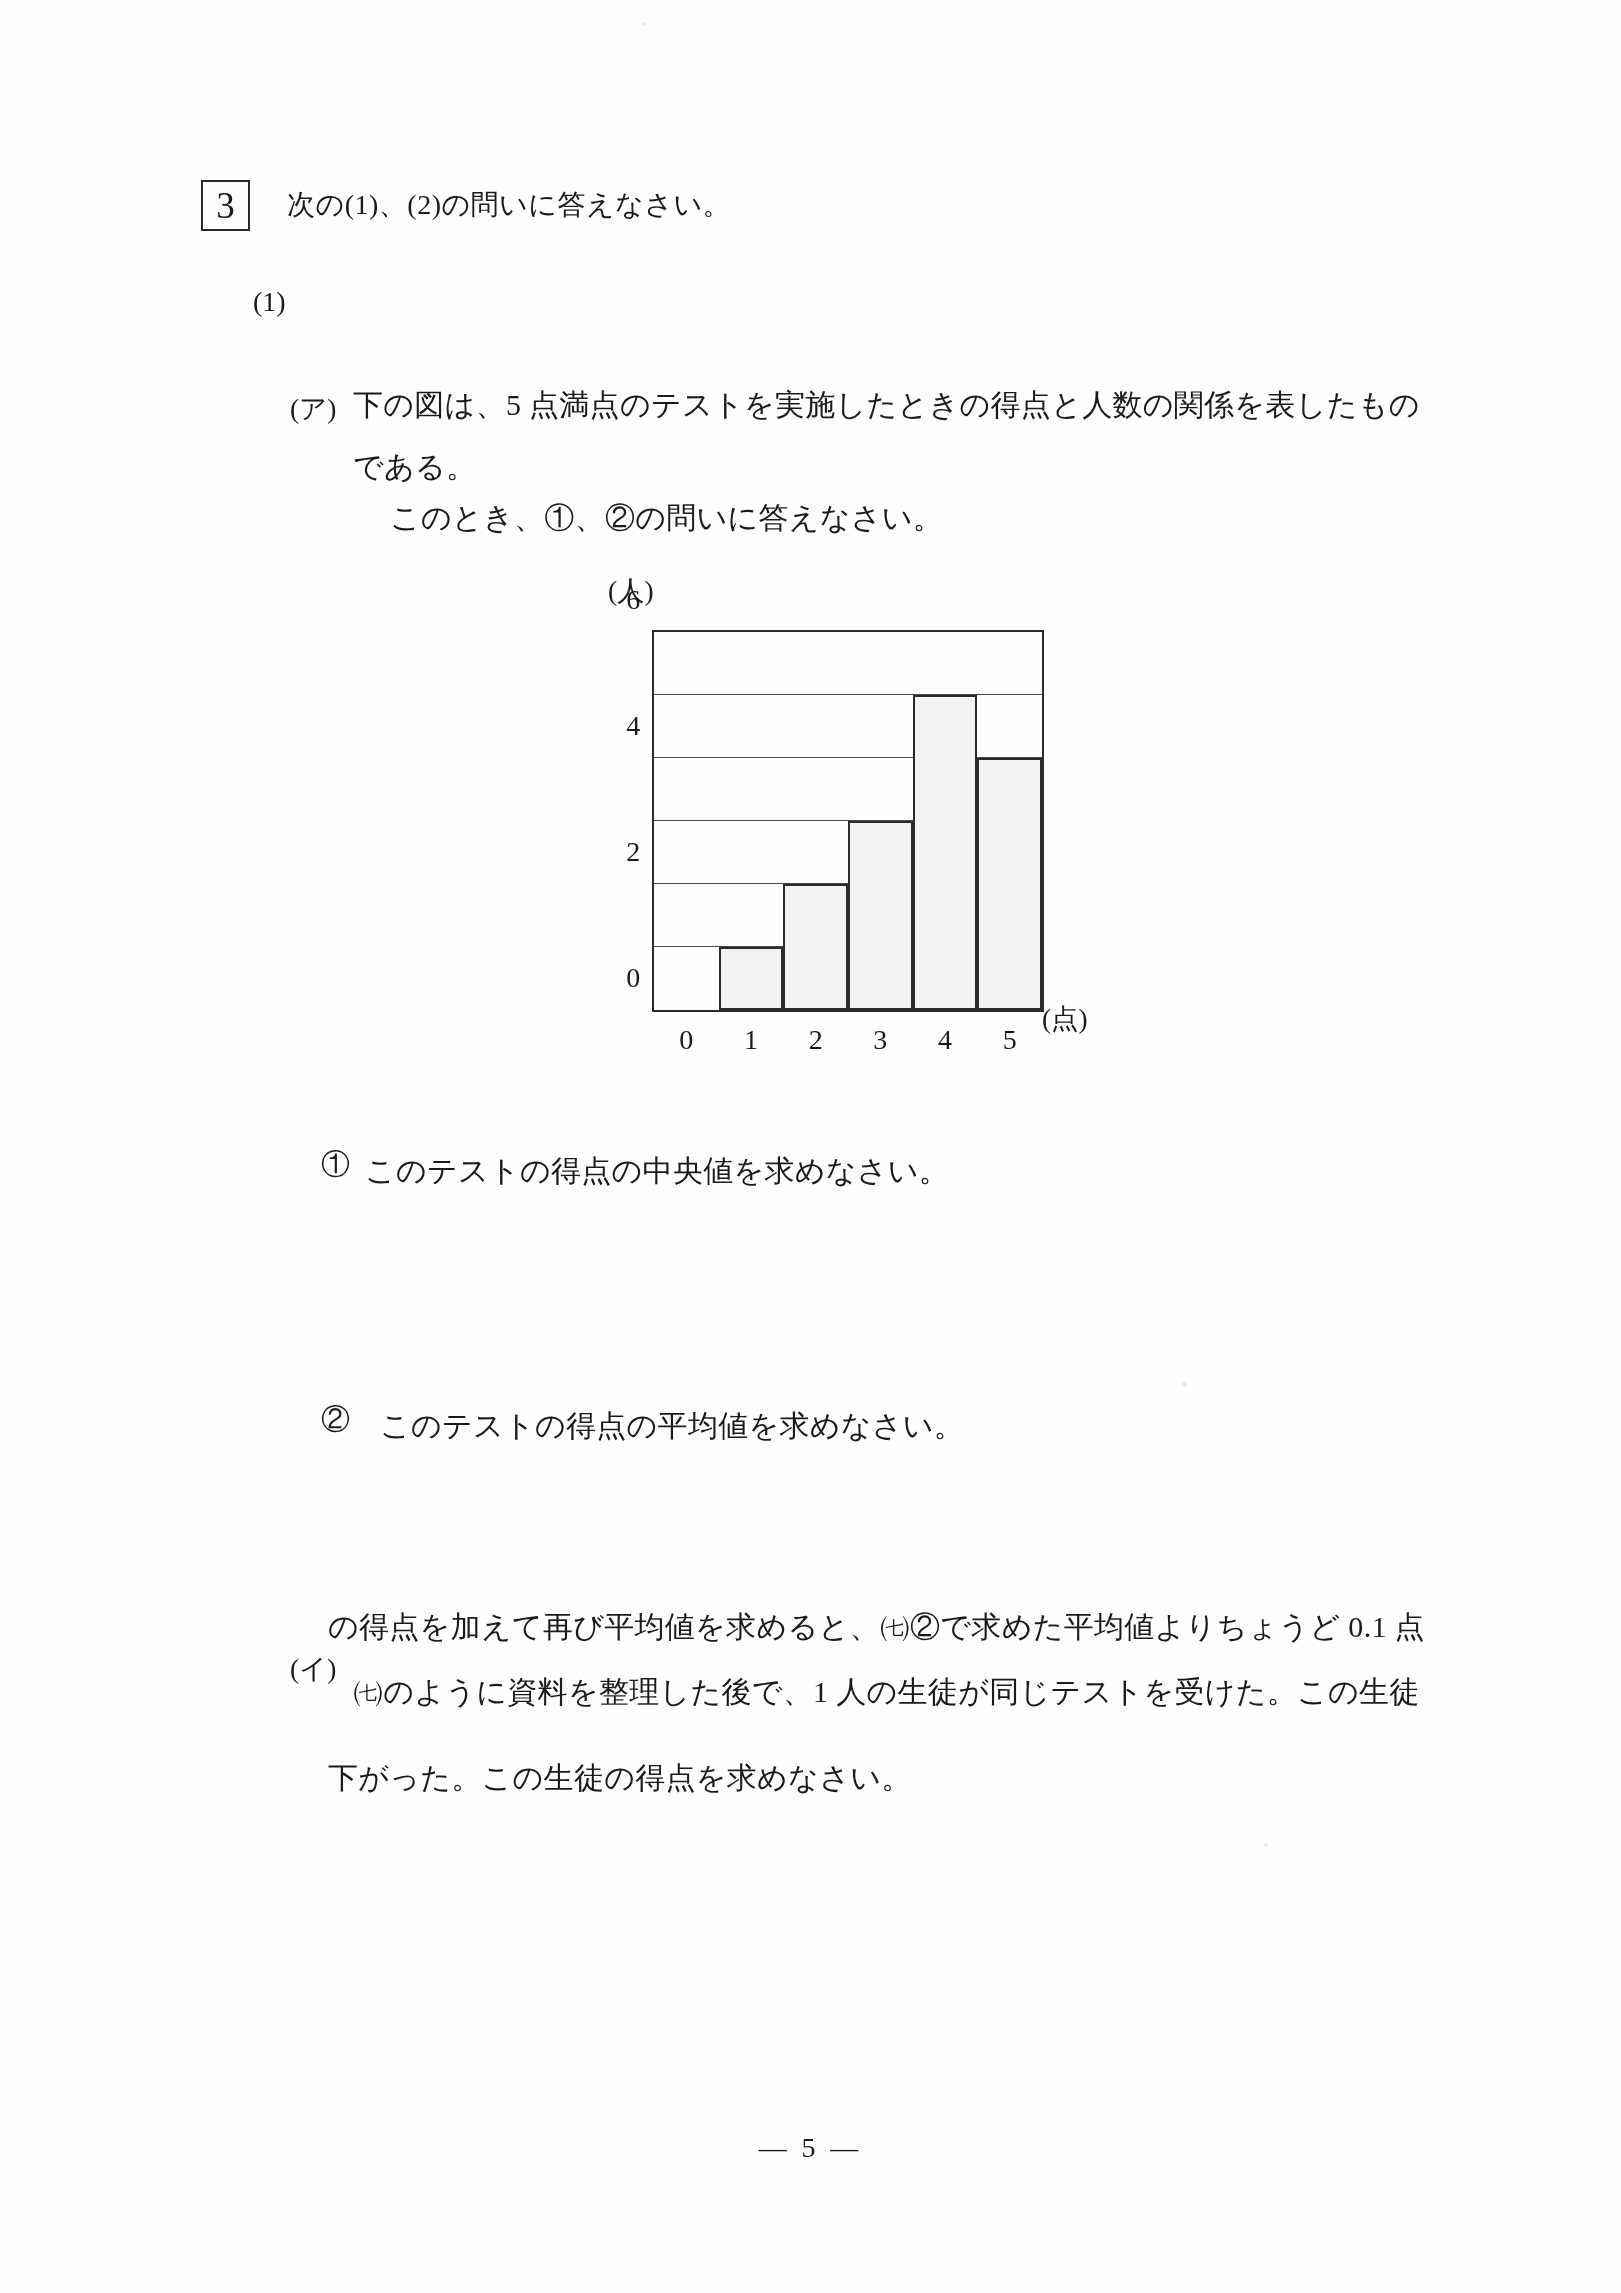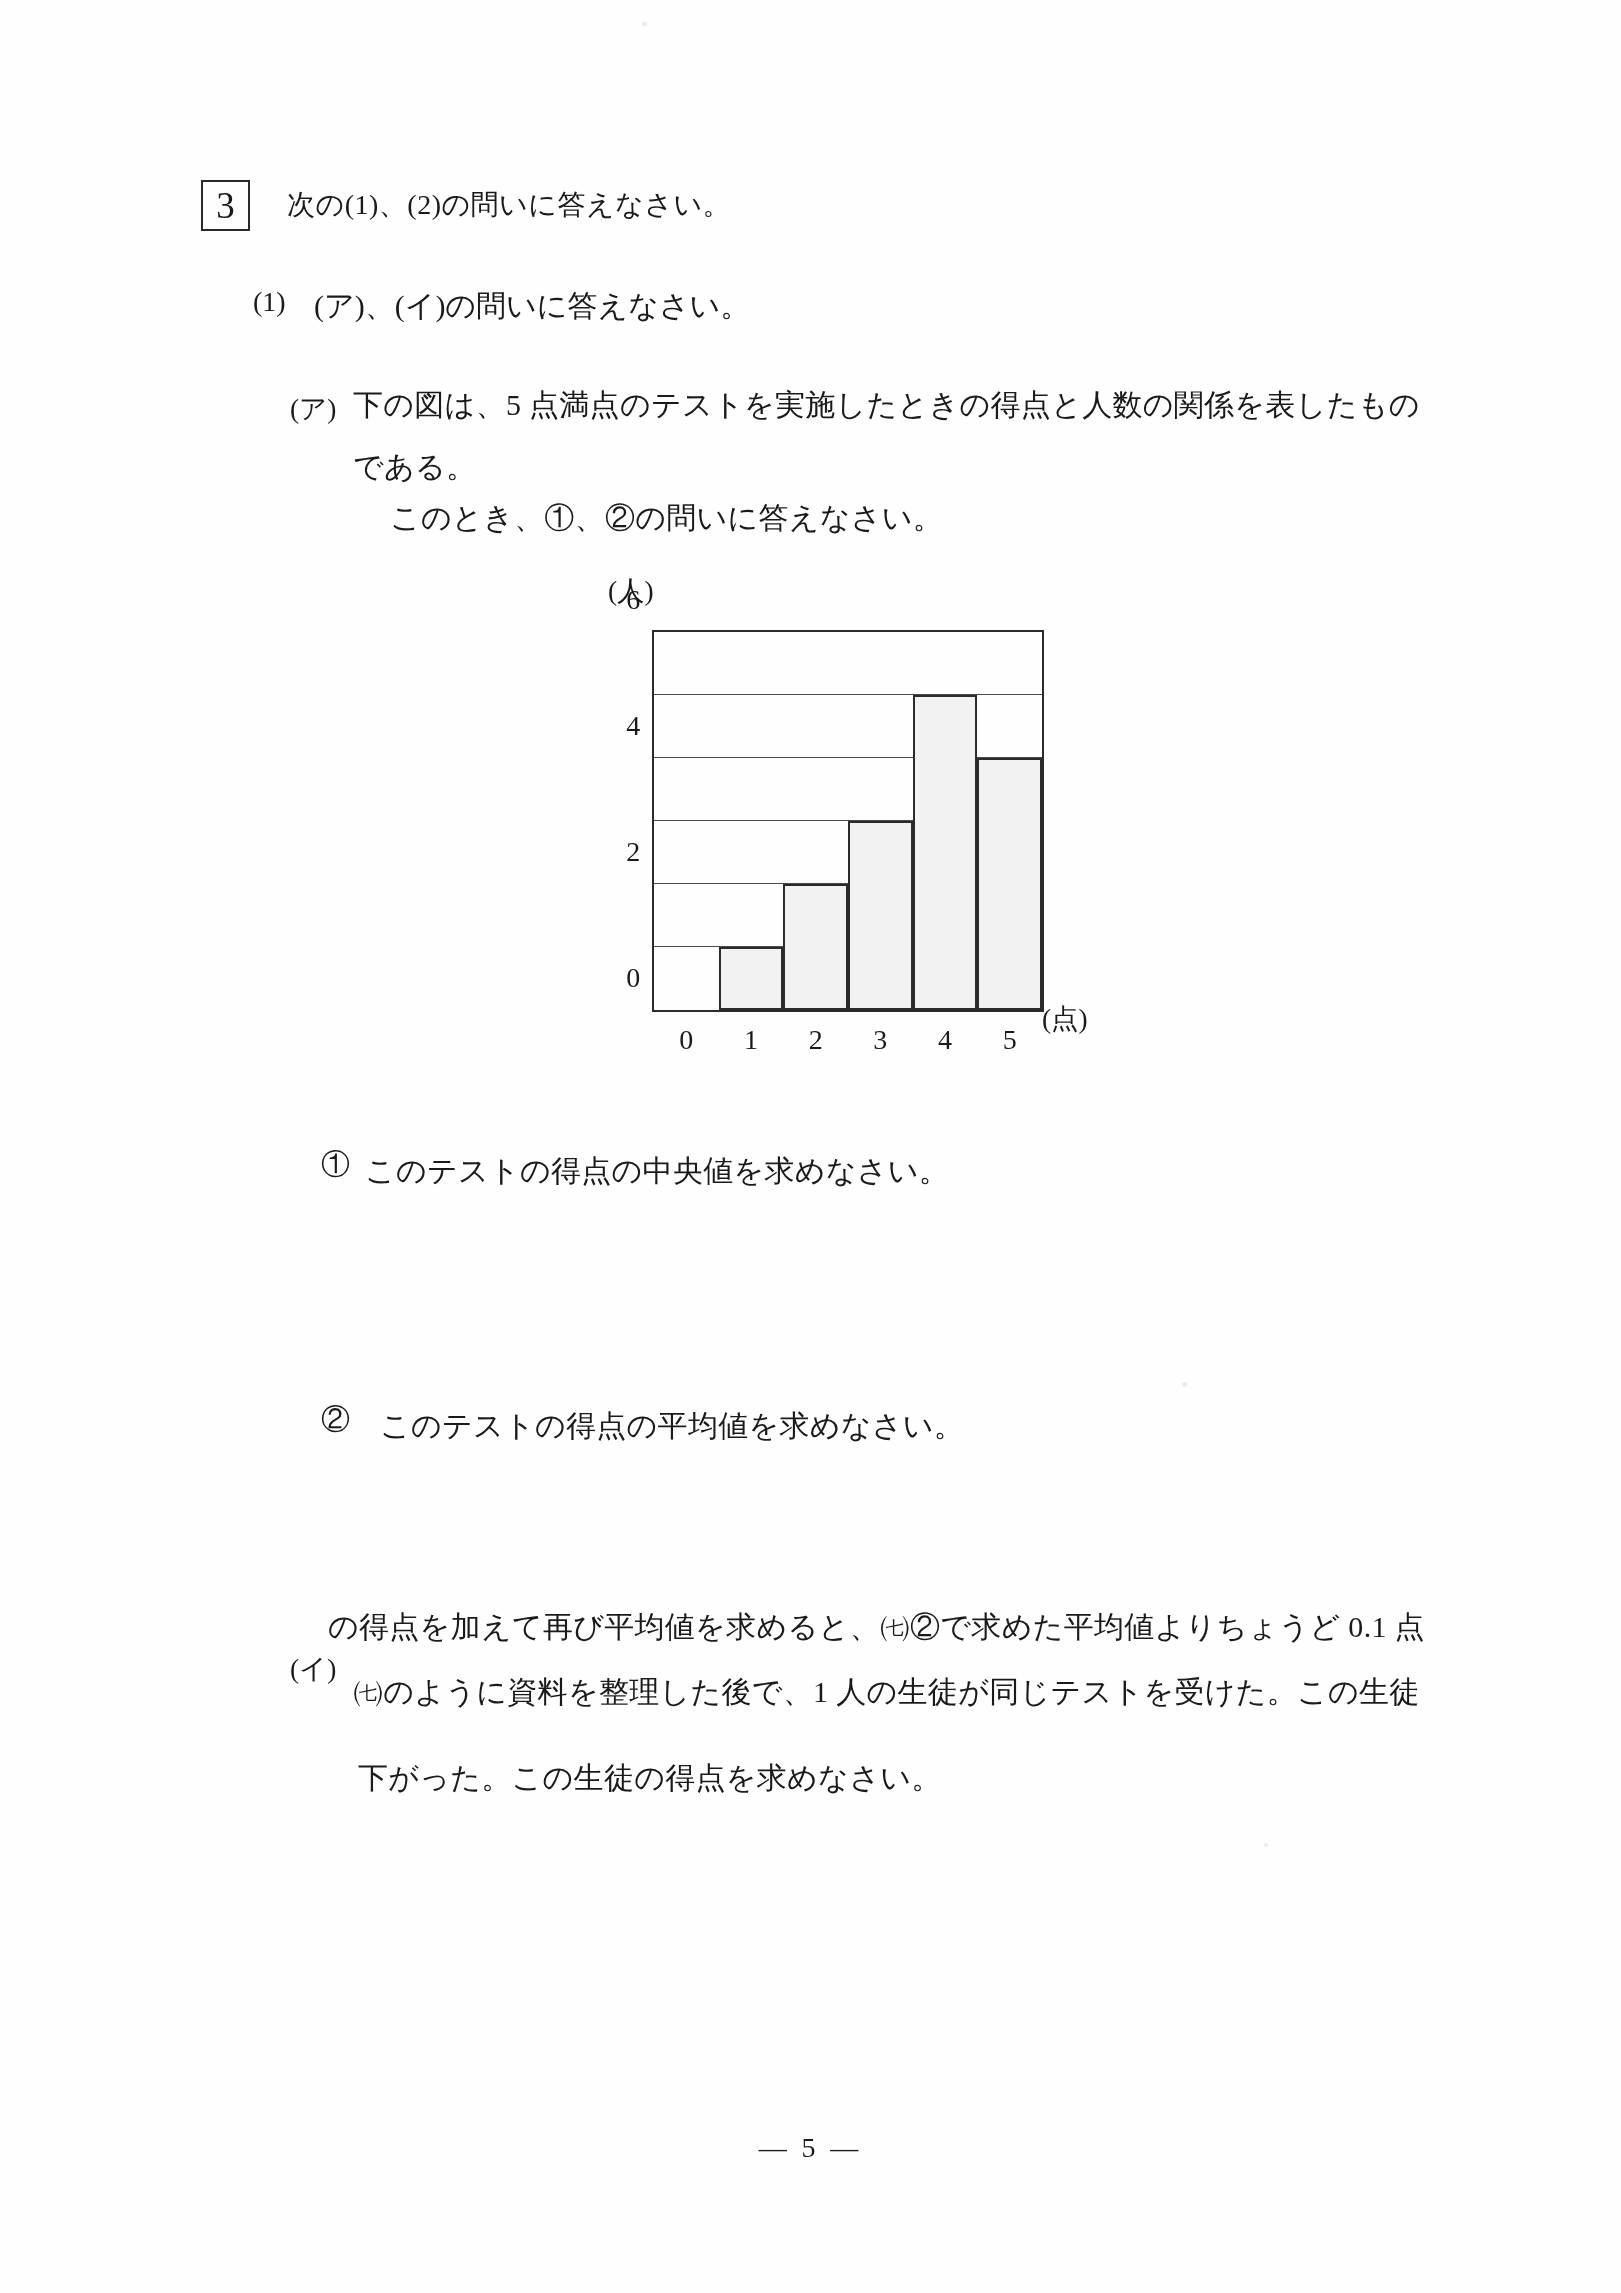--- a/index.html
+++ b/index.html
@@ -160,21 +160,21 @@
   }
   .q1-marker { left: 321px; top: 1145px; }
   .q1-text   { left: 365px; top: 1145px; }
   .q2-marker { left: 321px; top: 1400px; }
   .q2-text   { left: 380px; top: 1400px; }
 
   
   .b-marker { left: 290px; top: 1651px; font-size: 27.4px; }
   .b-line1 { left: 353px; top: 1666px; }
   .b-line2 { left: 328px; top: 1601px; }
-  .b-line3 { left: 328px; top: 1752px; margin-left: 30px; }
+  .b-line3 { left: 328px; top: 1752px; }
 
   
   .footer {
     position: absolute;
     left: 0;
     right: 0;
     top: 2132px;
     text-align: center;
     font-size: 28px;
     letter-spacing: 3.9px;
@@ -190,21 +190,20 @@
 </style>
 </head>
 <body>
 
 <div class="page">
 
   <div class="qnum-box">3</div>
   <div class="lead-line">次の(1)、(2)の問いに答えなさい。</div>
 
   <div class="sub-marker item-1-marker">(1)</div>
-  <div class="sub-marker item-1-text">(ア)、(イ)の問いに答えなさい。</div>
 
   <div class="sub-marker a-marker">(ア)</div>
   <div class="para a-line1">下の図は、5 点満点のテストを実施したときの得点と人数の関係を表したもの</div>
   <div class="para a-line2">である。</div>
   <div class="para a-line3">このとき、①、②の問いに答えなさい。</div>
 
   <div class="chart-wrap">
     <div class="axis-unit-y">(人)</div>
     <div class="axis-unit-x">(点)</div>
     <div class="plot">

